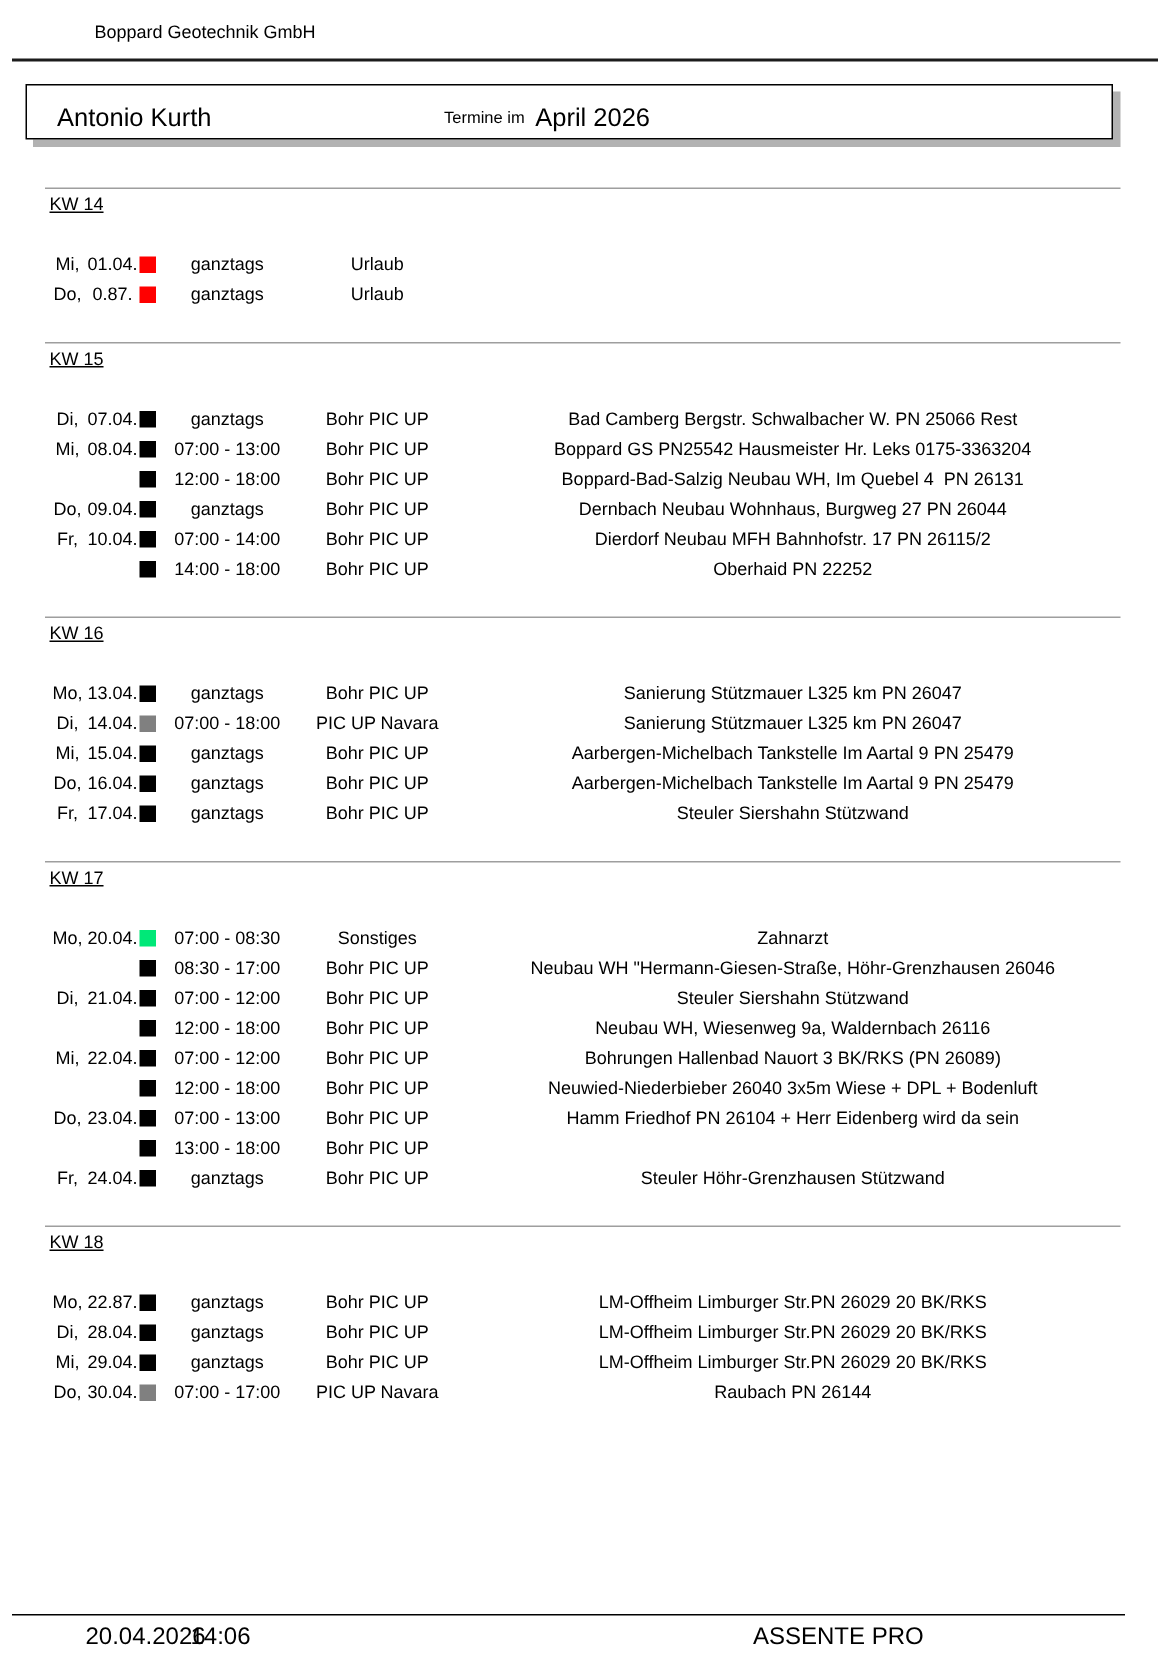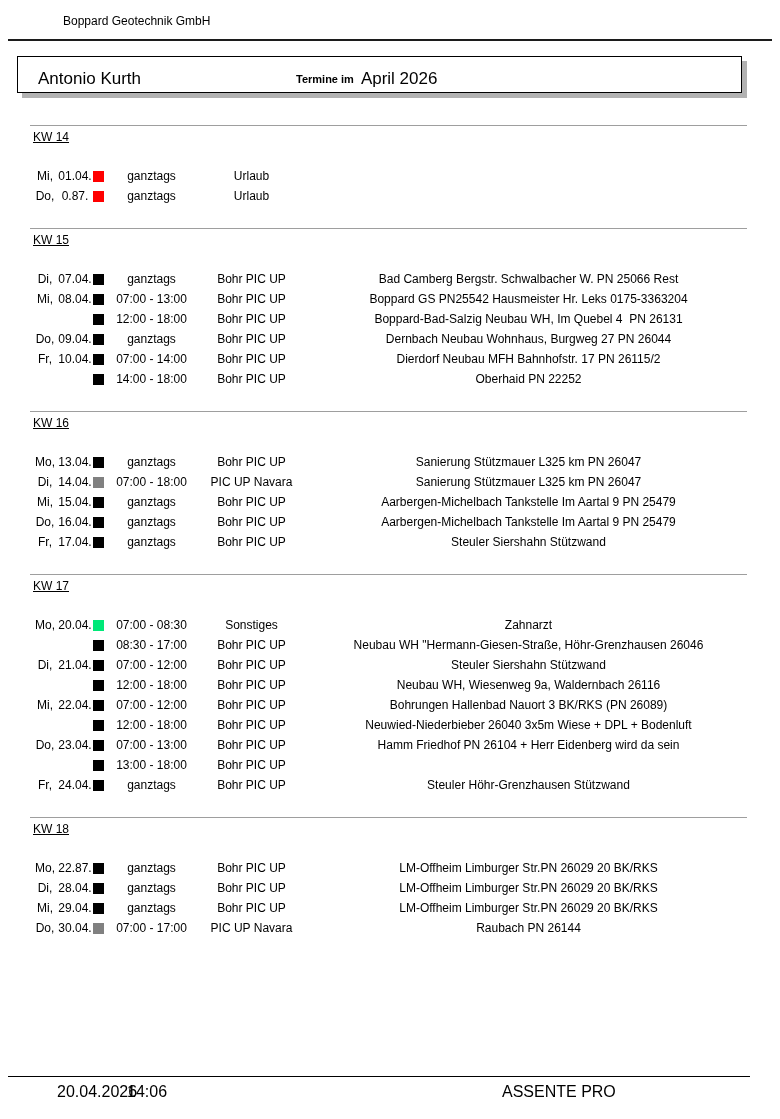--- a/index.html
+++ b/index.html
@@ -10,21 +10,21 @@
     overflow:hidden;
   }
   .company-header { position:absolute; left:63px; top:14px; font-size:12px; }
   .top-rule { position:absolute; left:8px; top:39px; width:764px; border-top:2px solid #1c1c1c; }
   .title-box {
     position:absolute; left:17px; top:56px; width:725px; height:37px;
     background:#fff; border:1px solid #000; box-shadow:5px 5px 0 #b2b2b2;
     display:flex; align-items:center; padding-left:20px; padding-top:9px;
   }
   .person-name { font-size:17px; width:258px; flex:0 0 258px; }
-  .title-prefix { font-size:11px; margin-right:7px;font-weight:bold; }
+  .title-prefix { font-size:11px; margin-right:7px; }
   .title-month { font-size:17px; }
 
   .weeks { position:absolute; left:30px; top:125px; width:717px; }
   .week { border-top:1px solid #9e9e9e; padding-top:1px; margin-bottom:22px; }
   .kw-heading { display:inline-block; margin-left:3px; font-size:12px; line-height:14px; text-decoration:underline; }
   .rows { margin-top:21px; }
   .row { display:flex; align-items:center; height:20px; font-size:12px; white-space:pre;text-align:center; }
   .cell.day  { margin-left:3px; width:24px; flex:0 0 24px; }
   .cell.date { width:36px; flex:0 0 36px; }
   .cell.square-cell { width:17px; flex:0 0 17px; display:flex; align-items:center; }

